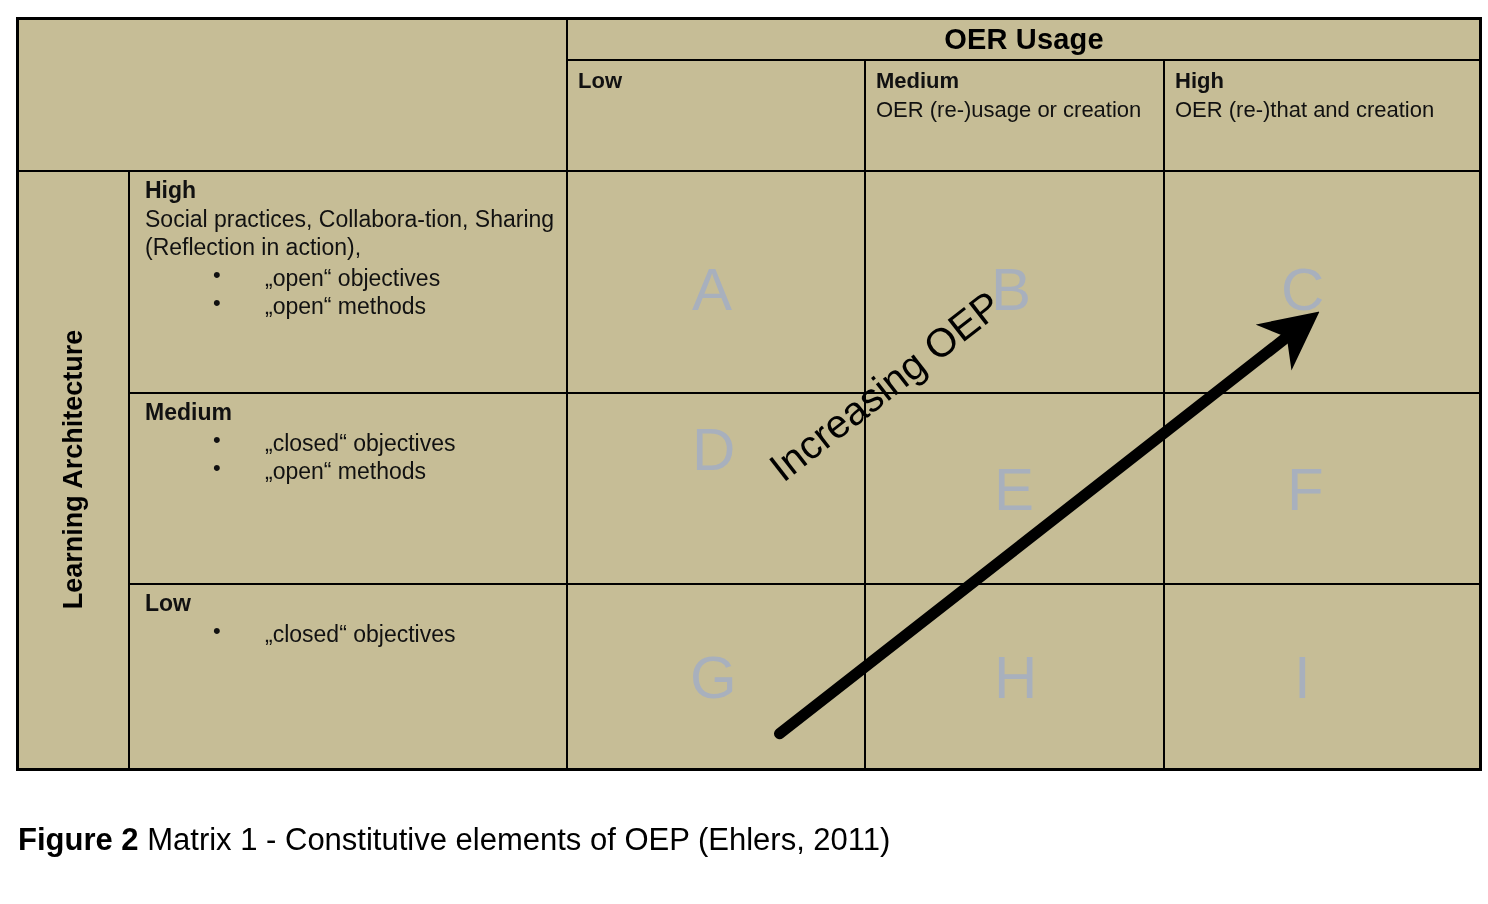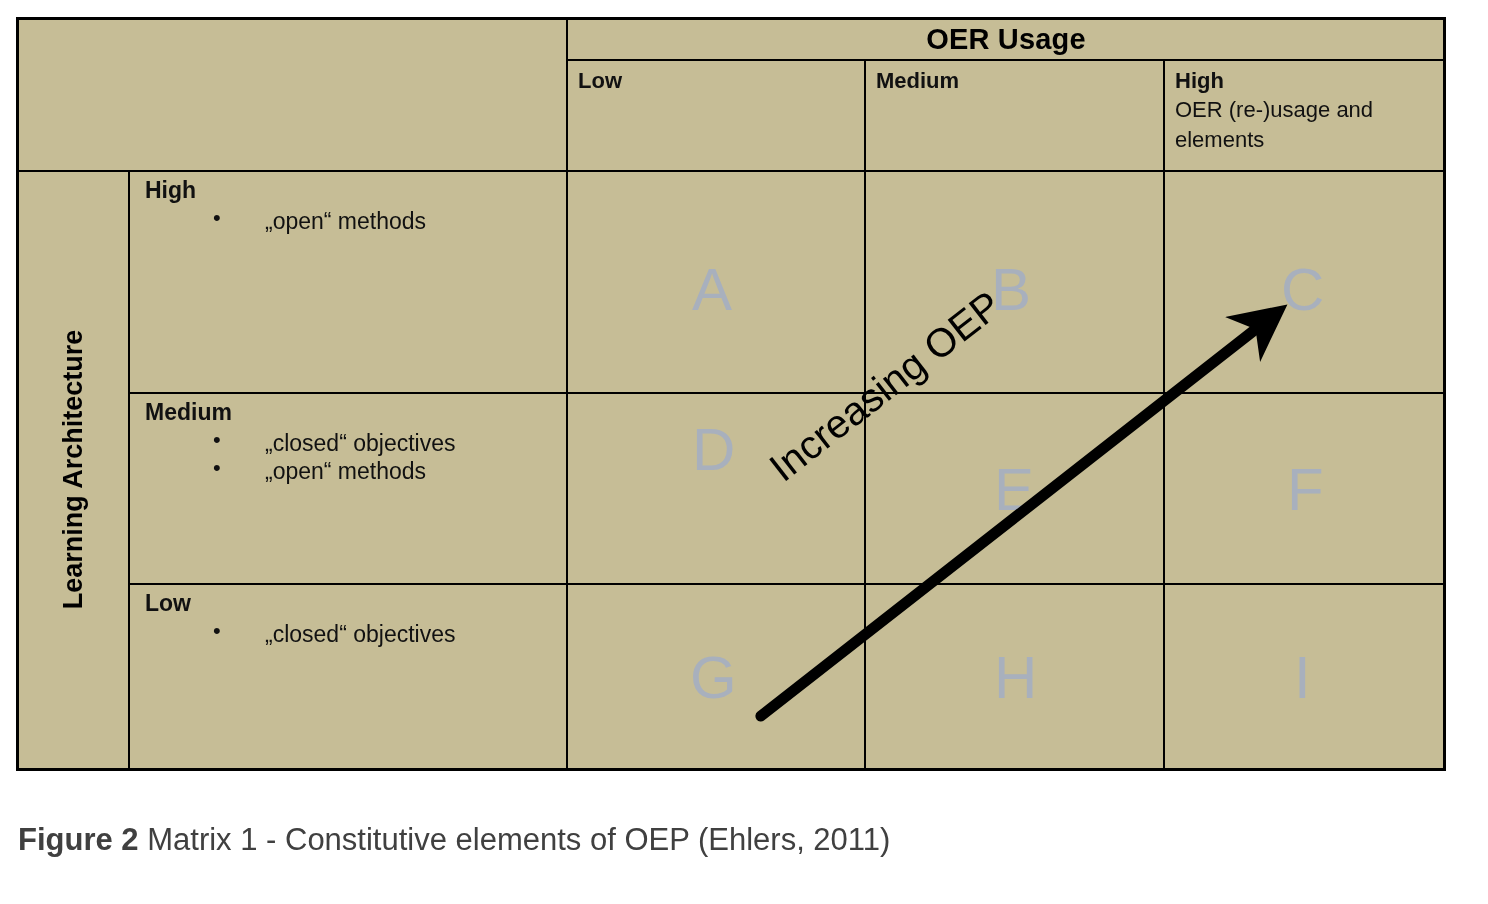--- a/index.html
+++ b/index.html
@@ -15,20 +15,21 @@
     overflow: hidden;
   }
 
   
   #figure {
     position: absolute;
     left: 16px;
     top: 17px;
     width: 1430px;
     height: 754px;
+    padding-left: 36px;
   }
 
   
   #matrix {
     position: absolute;
     inset: 0;
     background: #c6bd96;
     border: 3px solid #000000;
     box-sizing: border-box;
   }
@@ -146,21 +147,21 @@
     color: #000;
     white-space: nowrap;
   }
 
   
   #caption {
     position: absolute;
     left: 18px;
     top: 822px;
     font-size: 31px;
-    color: #404040;
+    color: #000000;
     white-space: nowrap;
   }
   #caption b { font-weight: bold; }
 </style>
 </head>
 <body>
 
 <div id="figure">
 
   <div id="matrix">
@@ -175,33 +176,36 @@
     <div class="hline" style="top:372px; left:109px; right:0;"></div>
     <div class="hline" style="top:563px; left:109px; right:0;"></div>
 
     <div class="hdr-title">OER Usage</div>
 
     <div class="hdr-cell" style="left:549px; width:296px;">
       <span class="lvl">Low</span>
     </div>
     <div class="hdr-cell" style="left:847px; width:297px;">
       <span class="lvl">Medium</span>
+      <span class="desc">OER (re-)usage  or creation</span>
     </div>
     <div class="hdr-cell" style="left:1146px; right:0;">
       <span class="lvl">High</span>
-      <span class="desc">OER (re-)usage and elements</span>
+      <span class="desc">OER (re-)that and creation</span>
     </div>
 
     <div id="axis-label">
       <span>Learning Architecture</span>
     </div>
 
     <div class="row-desc" style="top:152px; height:220px;">
       <span class="lvl">High</span>
+      <span class="body">Social practices, Collabora-tion, Sharing (Reflection in action),</span>
       <ul>
+        <li>„open“ objectives</li>
         <li>„open“ methods</li>
       </ul>
     </div>
 
     <div class="row-desc" style="top:374px; height:189px;">
       <span class="lvl">Medium</span>
       <ul>
         <li>„closed“ objectives</li>
         <li>„open“ methods</li>
       </ul>

